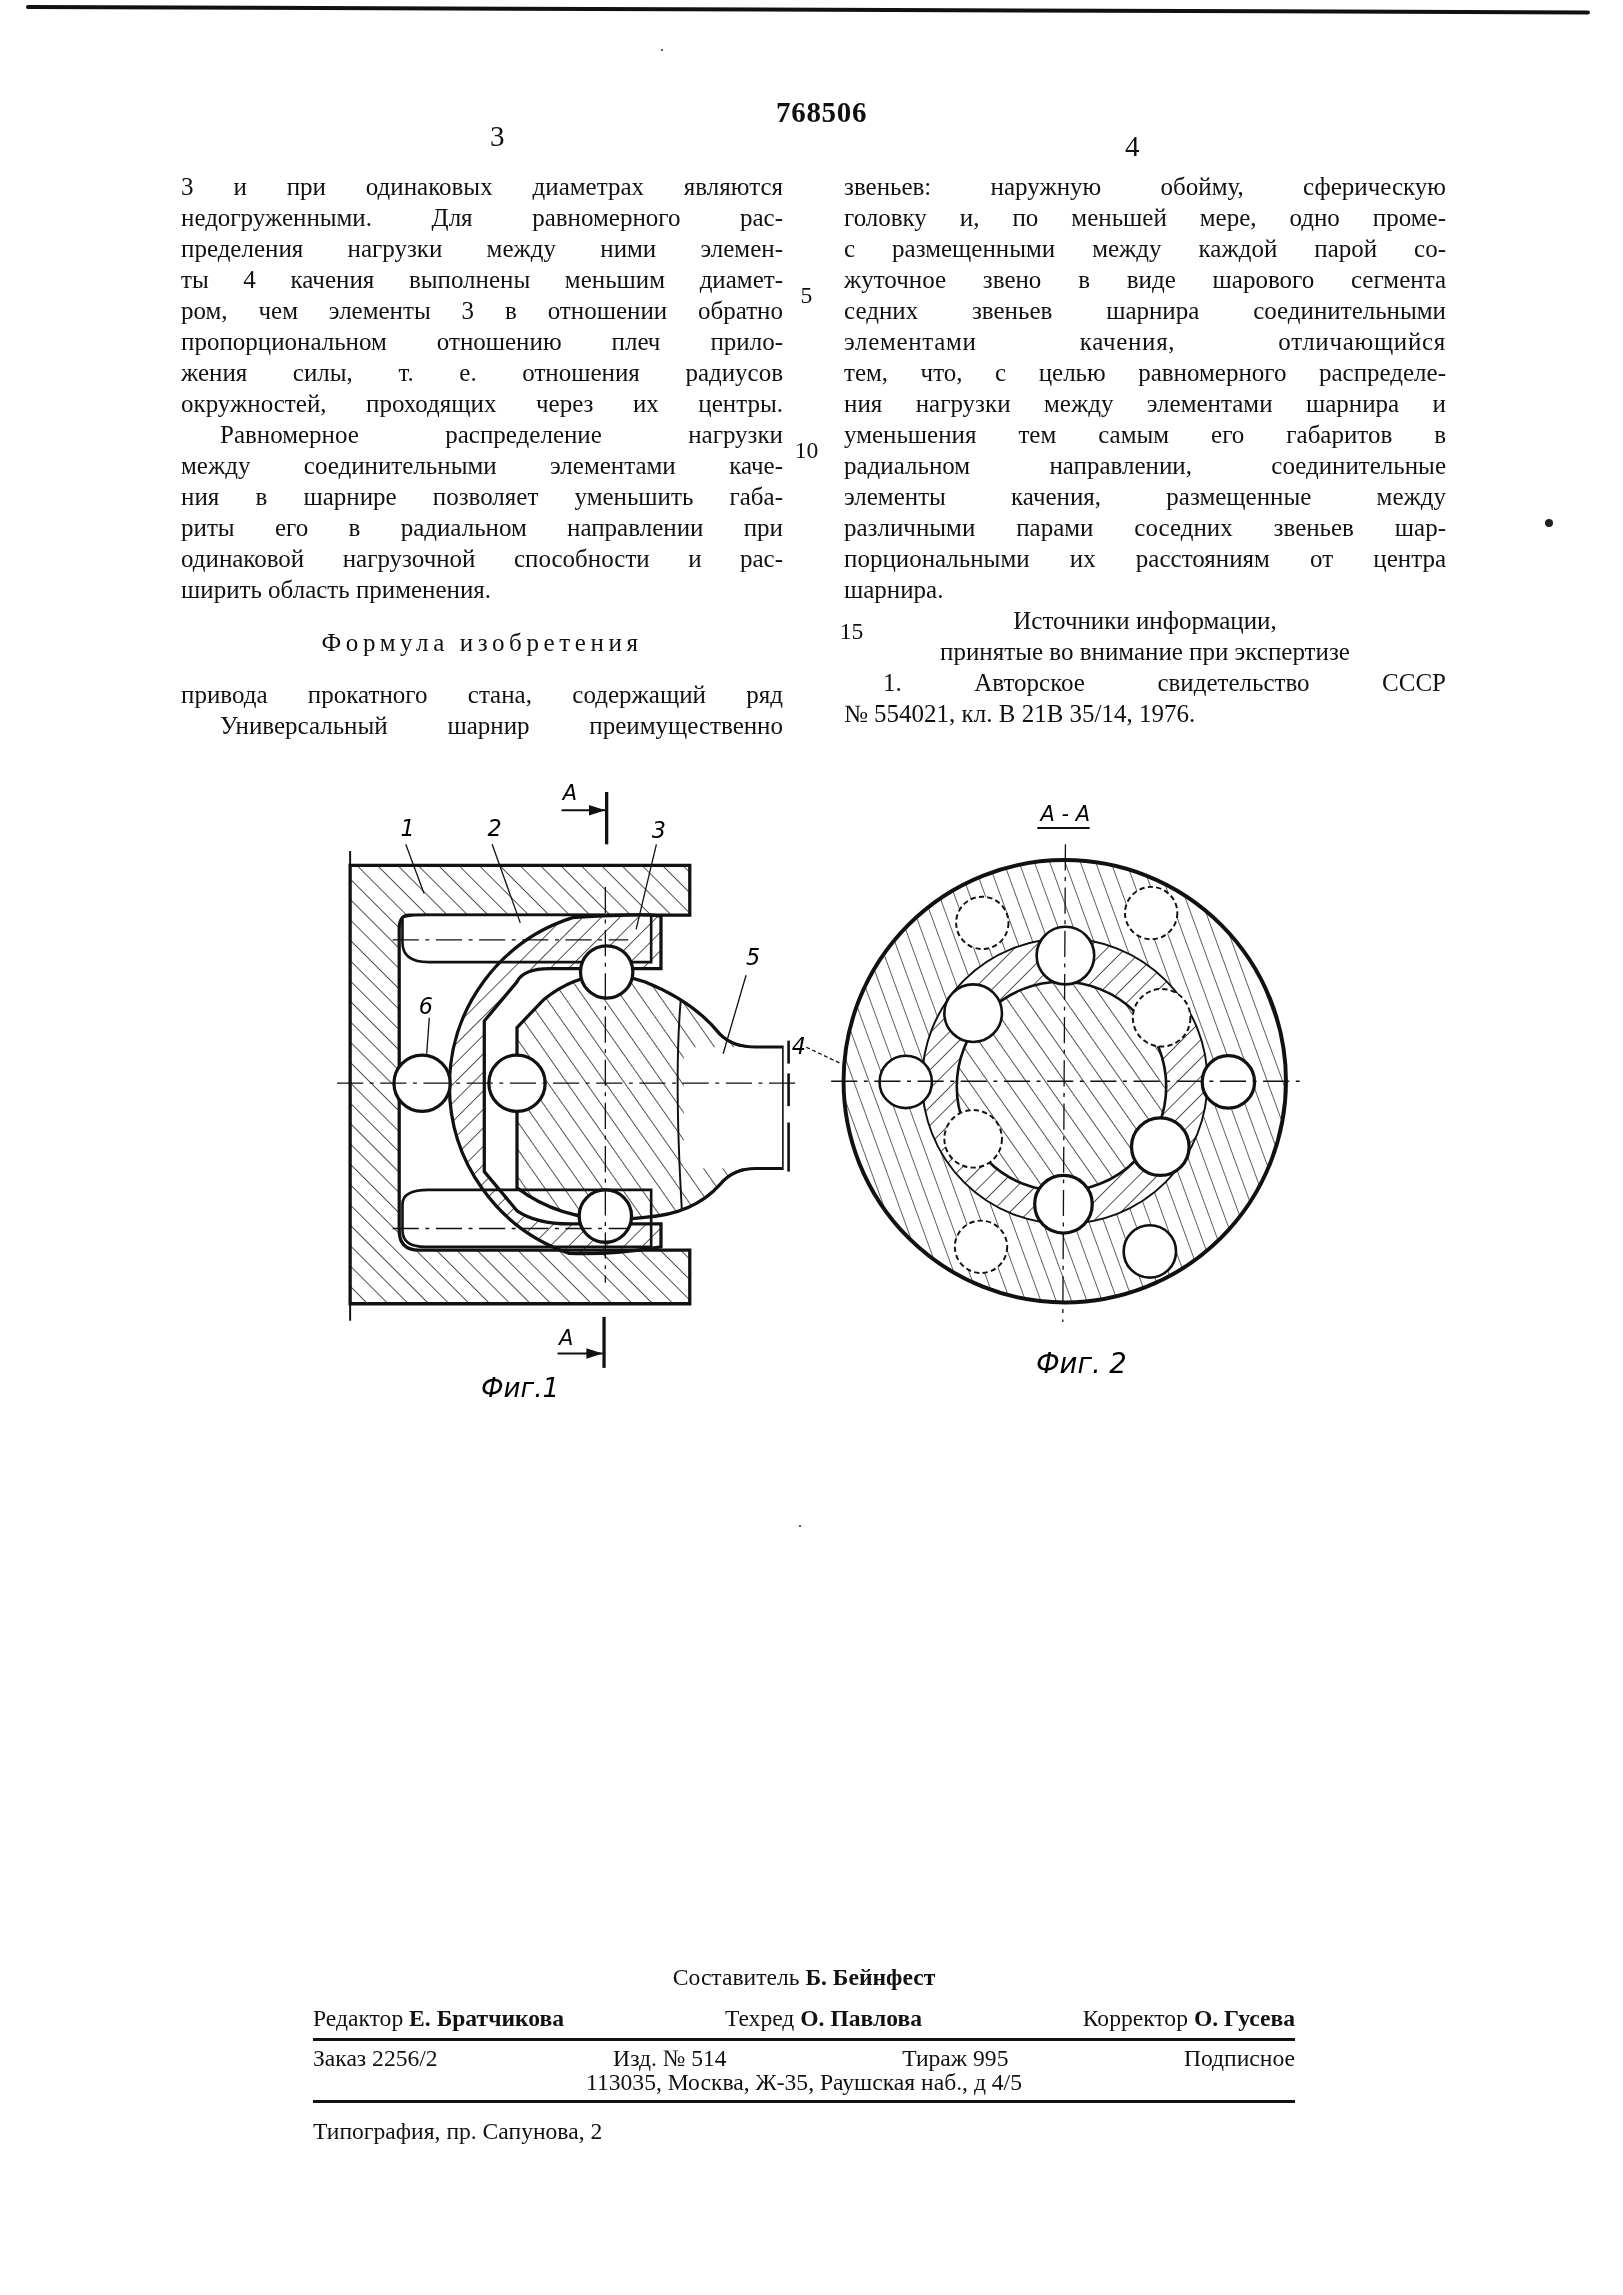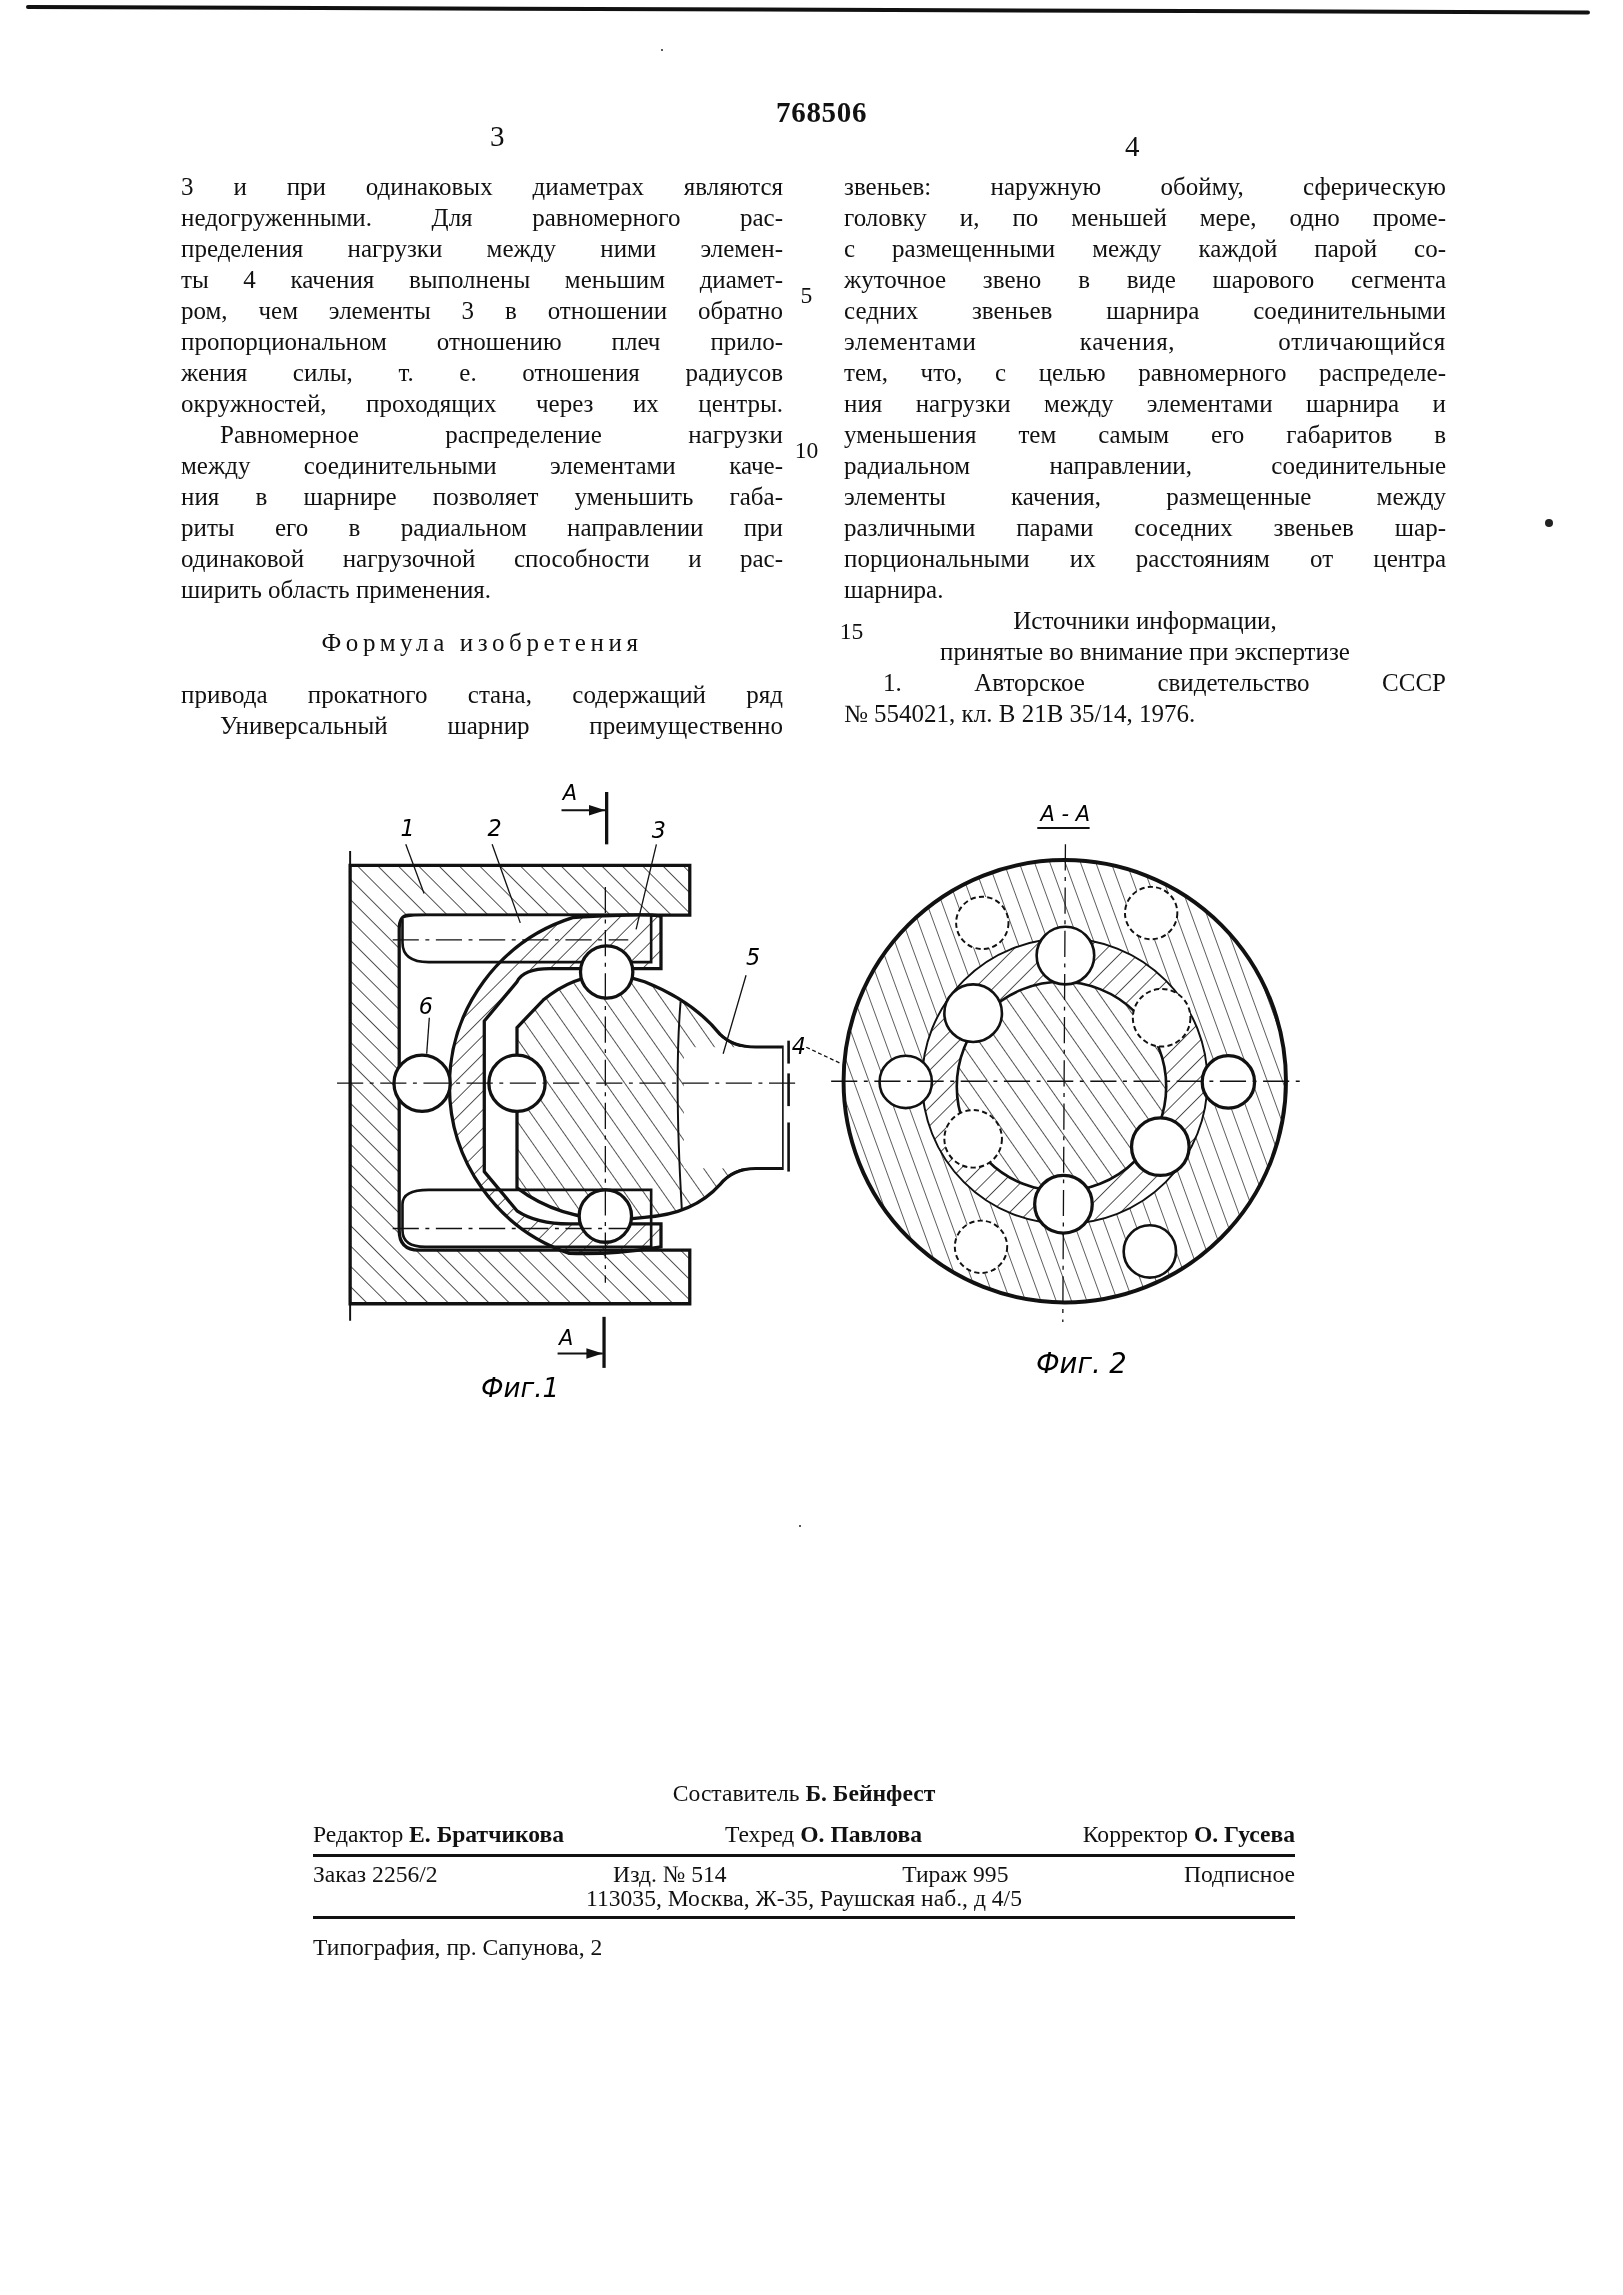--- a/index.html
+++ b/index.html
@@ -185,21 +185,21 @@
 
     <line x1="1270" y1="1652" x2="1990" y2="1652" stroke="#111" stroke-width="2" stroke-dasharray="40 10 6 10"></line>
     <line x1="1628" y1="1290" x2="1624" y2="2020" stroke="#111" stroke-width="2" stroke-dasharray="40 10 6 10"></line>
 
     <line x1="1232" y1="1600" x2="1285" y2="1625" stroke="#111" stroke-width="2" stroke-dasharray="6 4"></line>
     <text x="1210" y="1610" font-size="34">4</text>
     <text x="1583" y="2098" font-size="42">Фиг. 2</text>
   </g>
 </svg>
 
-<div class="footer" style="top:1780px;">
+<div class="footer" style="top:1964px;">
   <div class="row" style="justify-content:center;height:37px;">
     <span>Составитель</span>&nbsp;<span class="bold">Б. Бейнфест</span>
   </div>
   <div class="row" style="height:33px;padding-top:3.9px;">
     <span><span>Редактор</span> <span class="bold">Е. Братчикова</span></span>
     <span><span>Техред</span> <span class="bold">О. Павлова</span></span>
     <span><span>Корректор</span> <span class="bold">О. Гусева</span></span>
   </div>
   <div class="rule"></div>
   <div class="row" style="height:26px;padding-top:3.9px;line-height:26px;">

